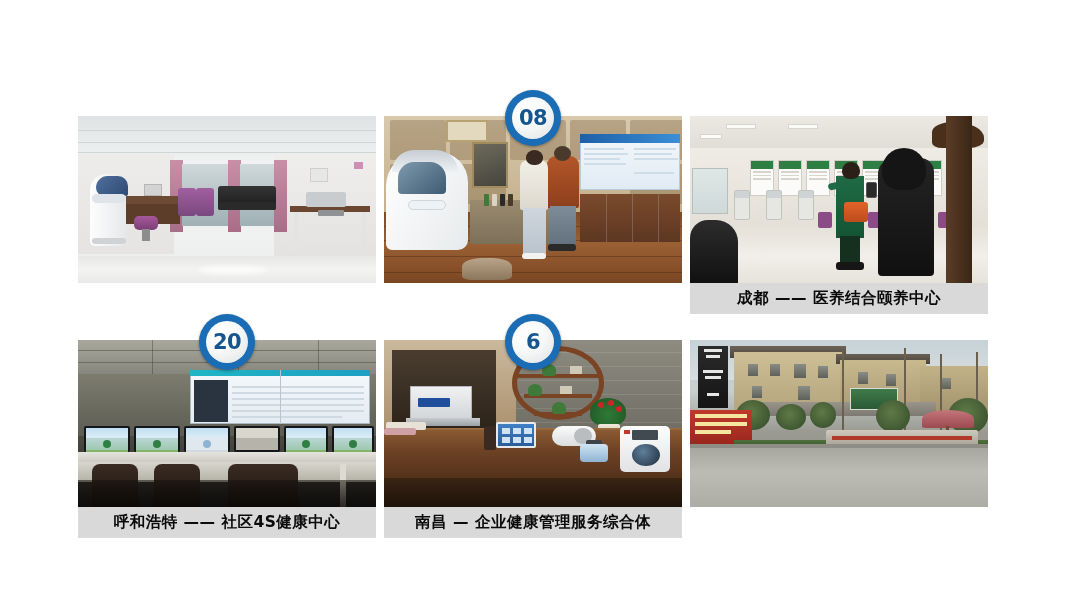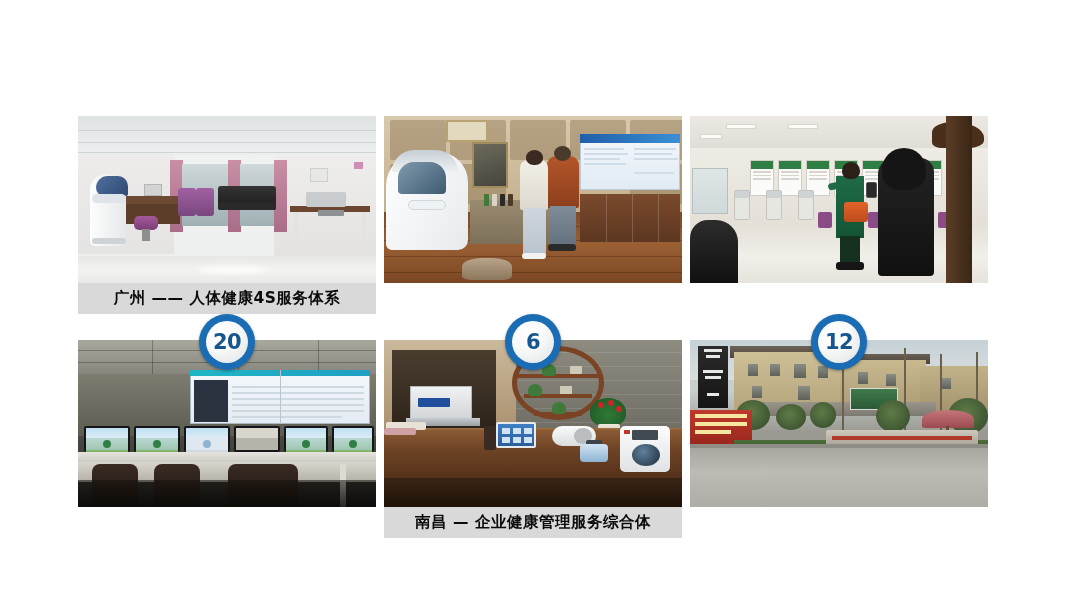--- a/index.html
+++ b/index.html
@@ -266,21 +266,20 @@
           <div class="f c7-podbed"></div>
           <div class="f c7-podbase"></div>
           <div class="f c7-stool"></div>
           <div class="f c7-stoolleg"></div>
           <div class="f c7-tbl"></div>
           <div class="f c7-tblleg1"></div>
           <div class="f c7-tblleg2"></div>
           <div class="f c7-box"></div>
           <div class="f c7-box2"></div>
         </div>
-        <div class="caption">广州 —— 人体健康4S服务体系</div>
       </div>
 
       <div class="card">
         <div class="photo c8">
           <div class="f c8-wall"></div>
           <div class="f c8-mar" style="left:6px;top:4px;"></div>
           <div class="f c8-mar" style="left:66px;top:4px;"></div>
           <div class="f c8-mar" style="left:126px;top:4px;"></div>
           <div class="f c8-mar" style="left:186px;top:4px;"></div>
           <div class="f c8-mar" style="left:246px;top:4px;"></div>
@@ -320,20 +319,25 @@
           <div class="f c8-p2body"></div>
           <div class="f c8-p2head"></div>
           <div class="f c8-p2legs"></div>
           <div class="f c8-p2shoe"></div>
           <div class="f c8-p1body"></div>
           <div class="f c8-p1head"></div>
           <div class="f c8-p1legs"></div>
           <div class="f c8-p1shoe"></div>
           <div class="f c8-stool"></div>
         </div>
+        <div class="badge">
+          <div class="badge-inner">
+            <span class="badge-num">08</span>
+          </div>
+        </div>
       </div>
 
       <div class="card">
         <div class="photo c9">
           <div class="f c9-ceil"></div>
           <div class="f c9-light" style="left:36px;width:30px;"></div>
           <div class="f c9-light" style="left:98px;width:30px;"></div>
           <div class="f c9-light" style="left:10px;top:18px;width:22px;"></div>
           <div class="f c9-wall"></div>
           <div class="f c9-floor"></div>
@@ -404,20 +408,21 @@
           <div class="f c9-w1leg"></div>
           <div class="f c9-w1shoe"></div>
           <div class="f c9-bag"></div>
           <div class="f c9-phone"></div>
           <div class="f c9-w2"></div>
           <div class="f c9-w2hair"></div>
           <div class="f c9-colcap"></div>
           <div class="f c9-col"></div>
           <div class="f c9-fg"></div>
         </div>
+        <div class="caption">成都 —— 医养结合颐养中心</div>
       </div>
 
     </div>
 
     <div class="row bottom">
 
       <div class="card">
         <div class="photo c10">
           <div class="f c10-ceil"></div>
           <div class="f c10-ceilgrid" style="left:0;top:10px;width:298px;height:1px;"></div>
@@ -470,20 +475,21 @@
           <div class="f c10-deskfront"></div>
           <div class="f c10-deskleg" style="left:28px;"></div>
           <div class="f c10-deskleg" style="left:112px;"></div>
           <div class="f c10-deskleg" style="left:190px;"></div>
           <div class="f c10-deskleg" style="left:262px;"></div>
           <div class="f c10-chair" style="left:14px;"></div>
           <div class="f c10-chair" style="left:76px;"></div>
           <div class="f c10-chair" style="left:150px;width:70px;height:43px;"></div>
           <div class="f c10-dark"></div>
         </div>
+        <div class="caption">呼和浩特 —— 社区4S健康中心</div>
         <div class="badge">
           <div class="badge-inner">
             <span class="badge-num">20</span>
           </div>
         </div>
       </div>
 
       <div class="card">
         <div class="photo c11">
           <div class="f c11-wallL"></div>
@@ -585,22 +591,17 @@
             <div class="c12-bannertxt"></div>
             <div class="c12-bannertxt" style="width:36px;"></div>
           </div>
           <div class="f c12-hedge"></div>
           <div class="f c12-rockname">
             <div class="c12-rednameline"></div>
           </div>
           <div class="f c12-curb"></div>
           <div class="f c12-road"></div>
         </div>
-        <div class="badge">
-          <div class="badge-inner">
-            <span class="badge-num">12</span>
-          </div>
-        </div>
       </div>
 
     </div>
   </div>
 </div>
 
 </body></html>

